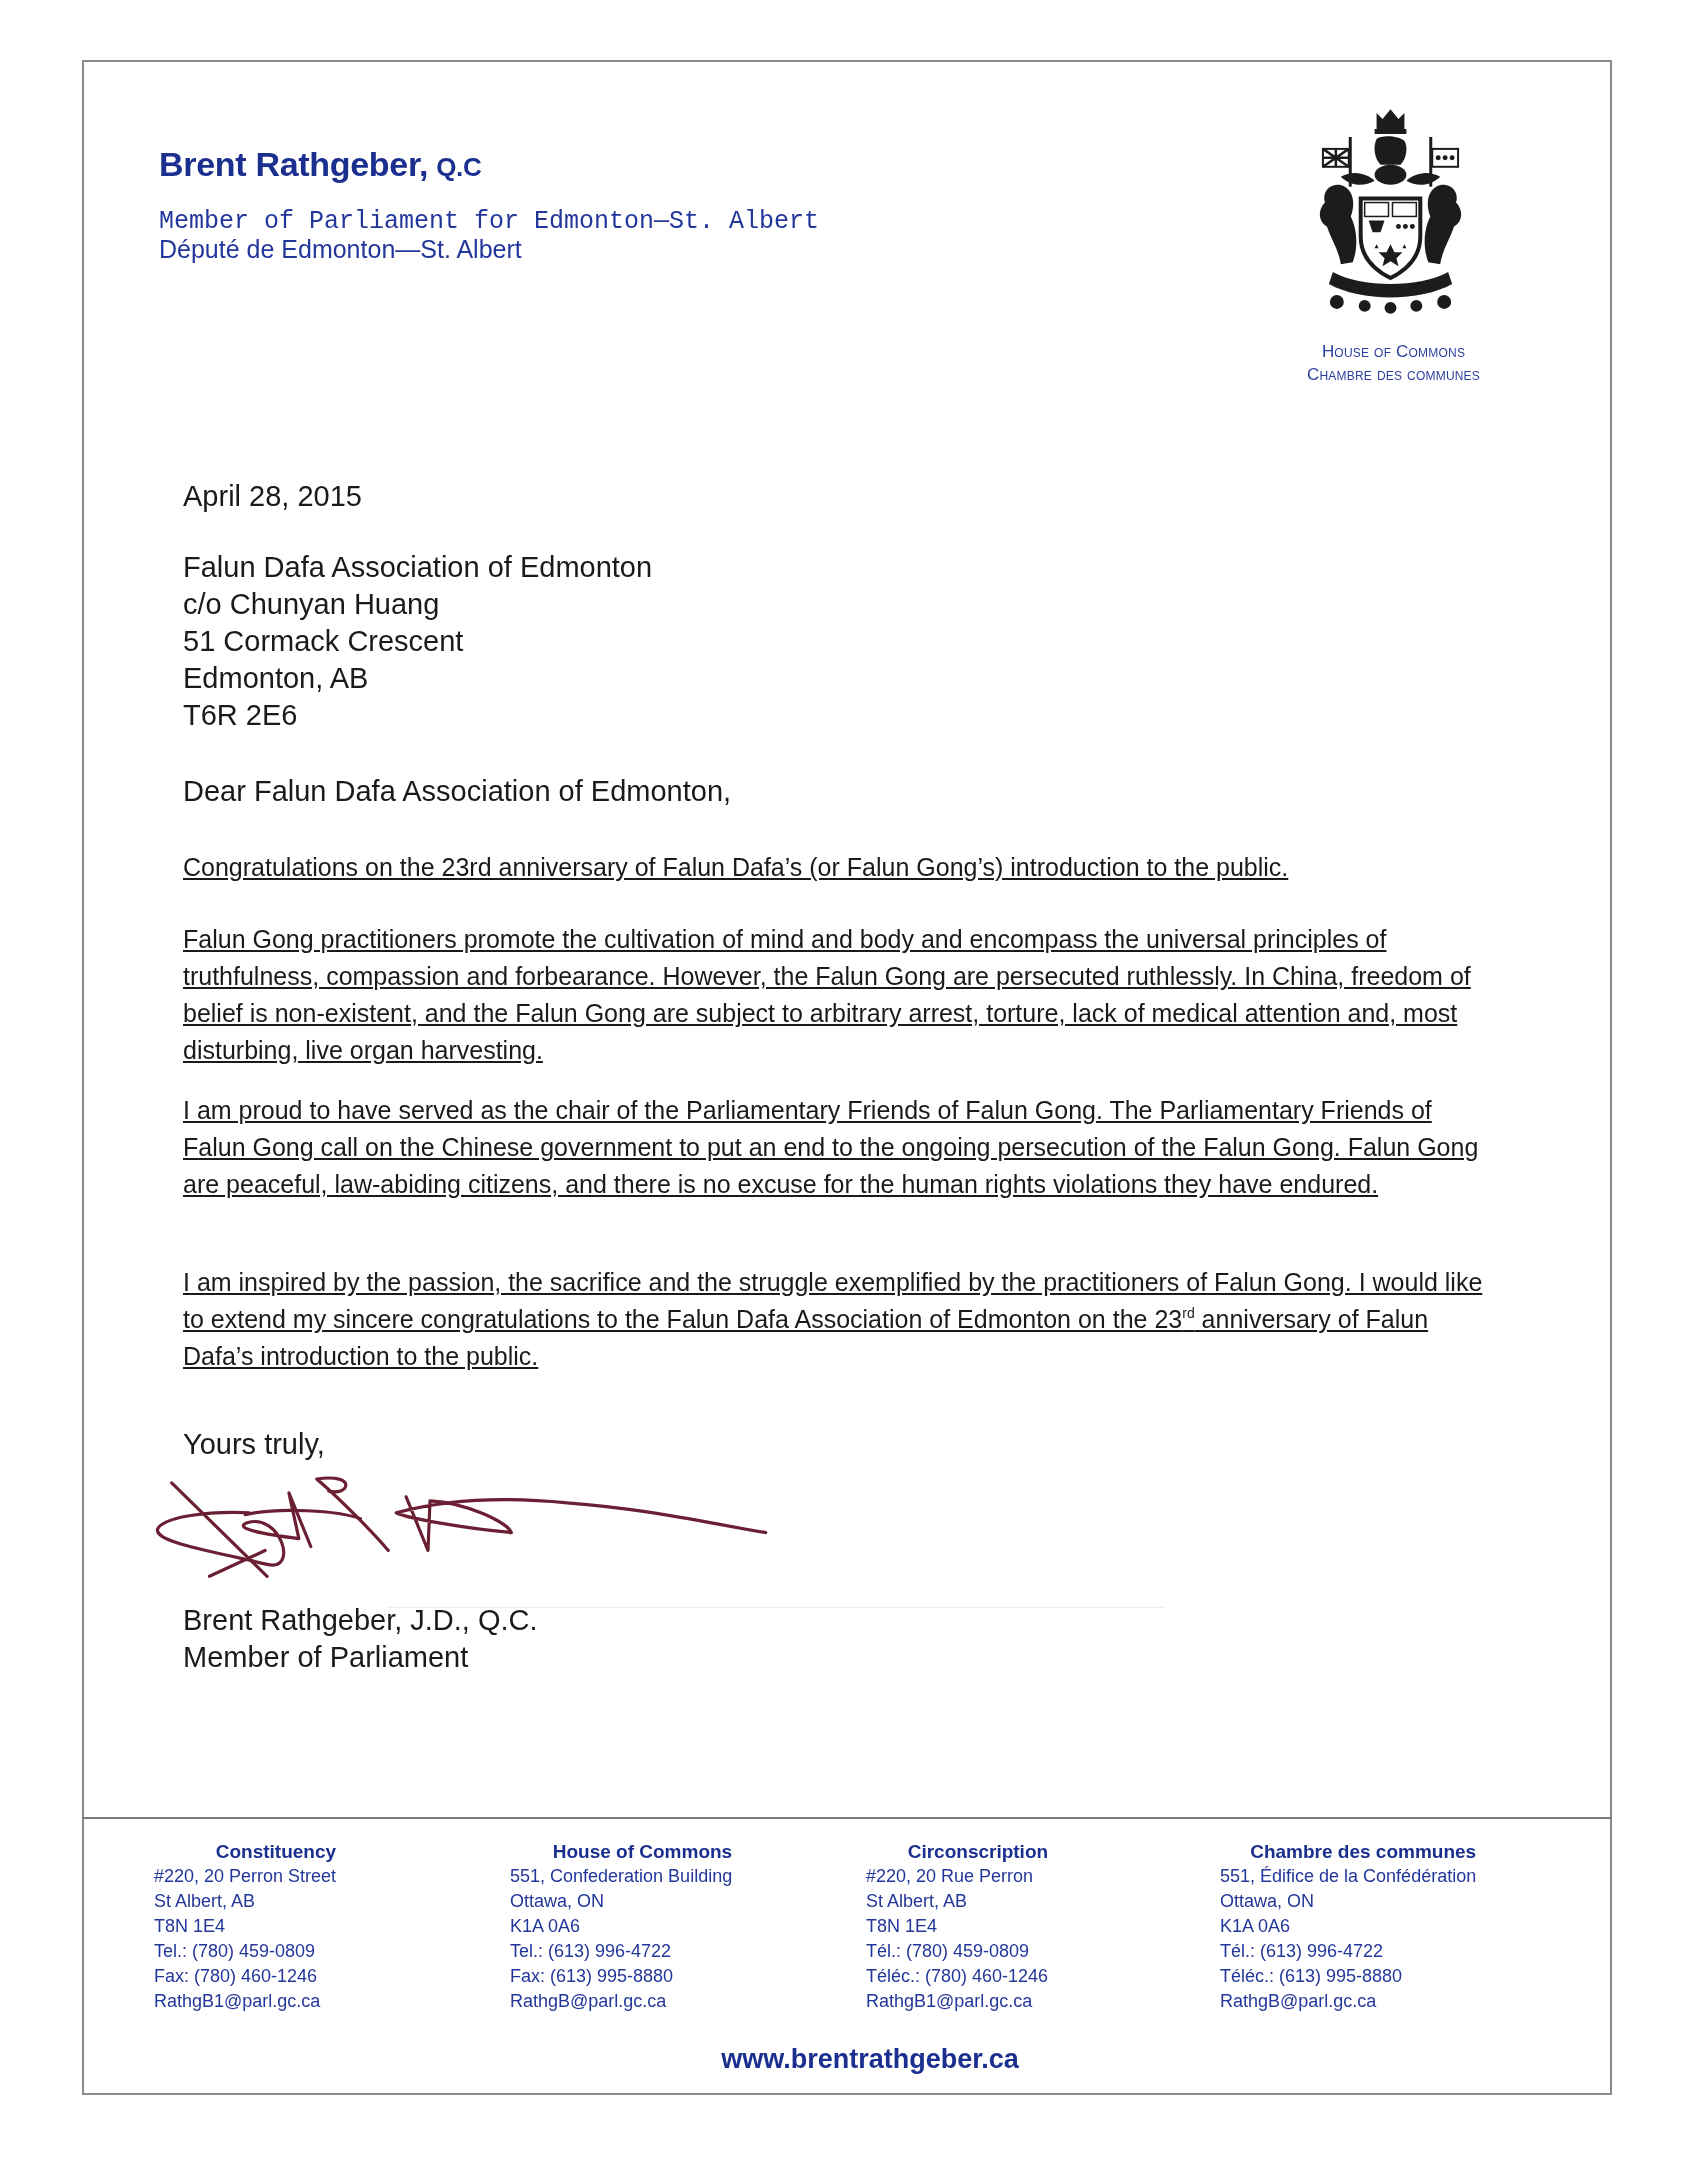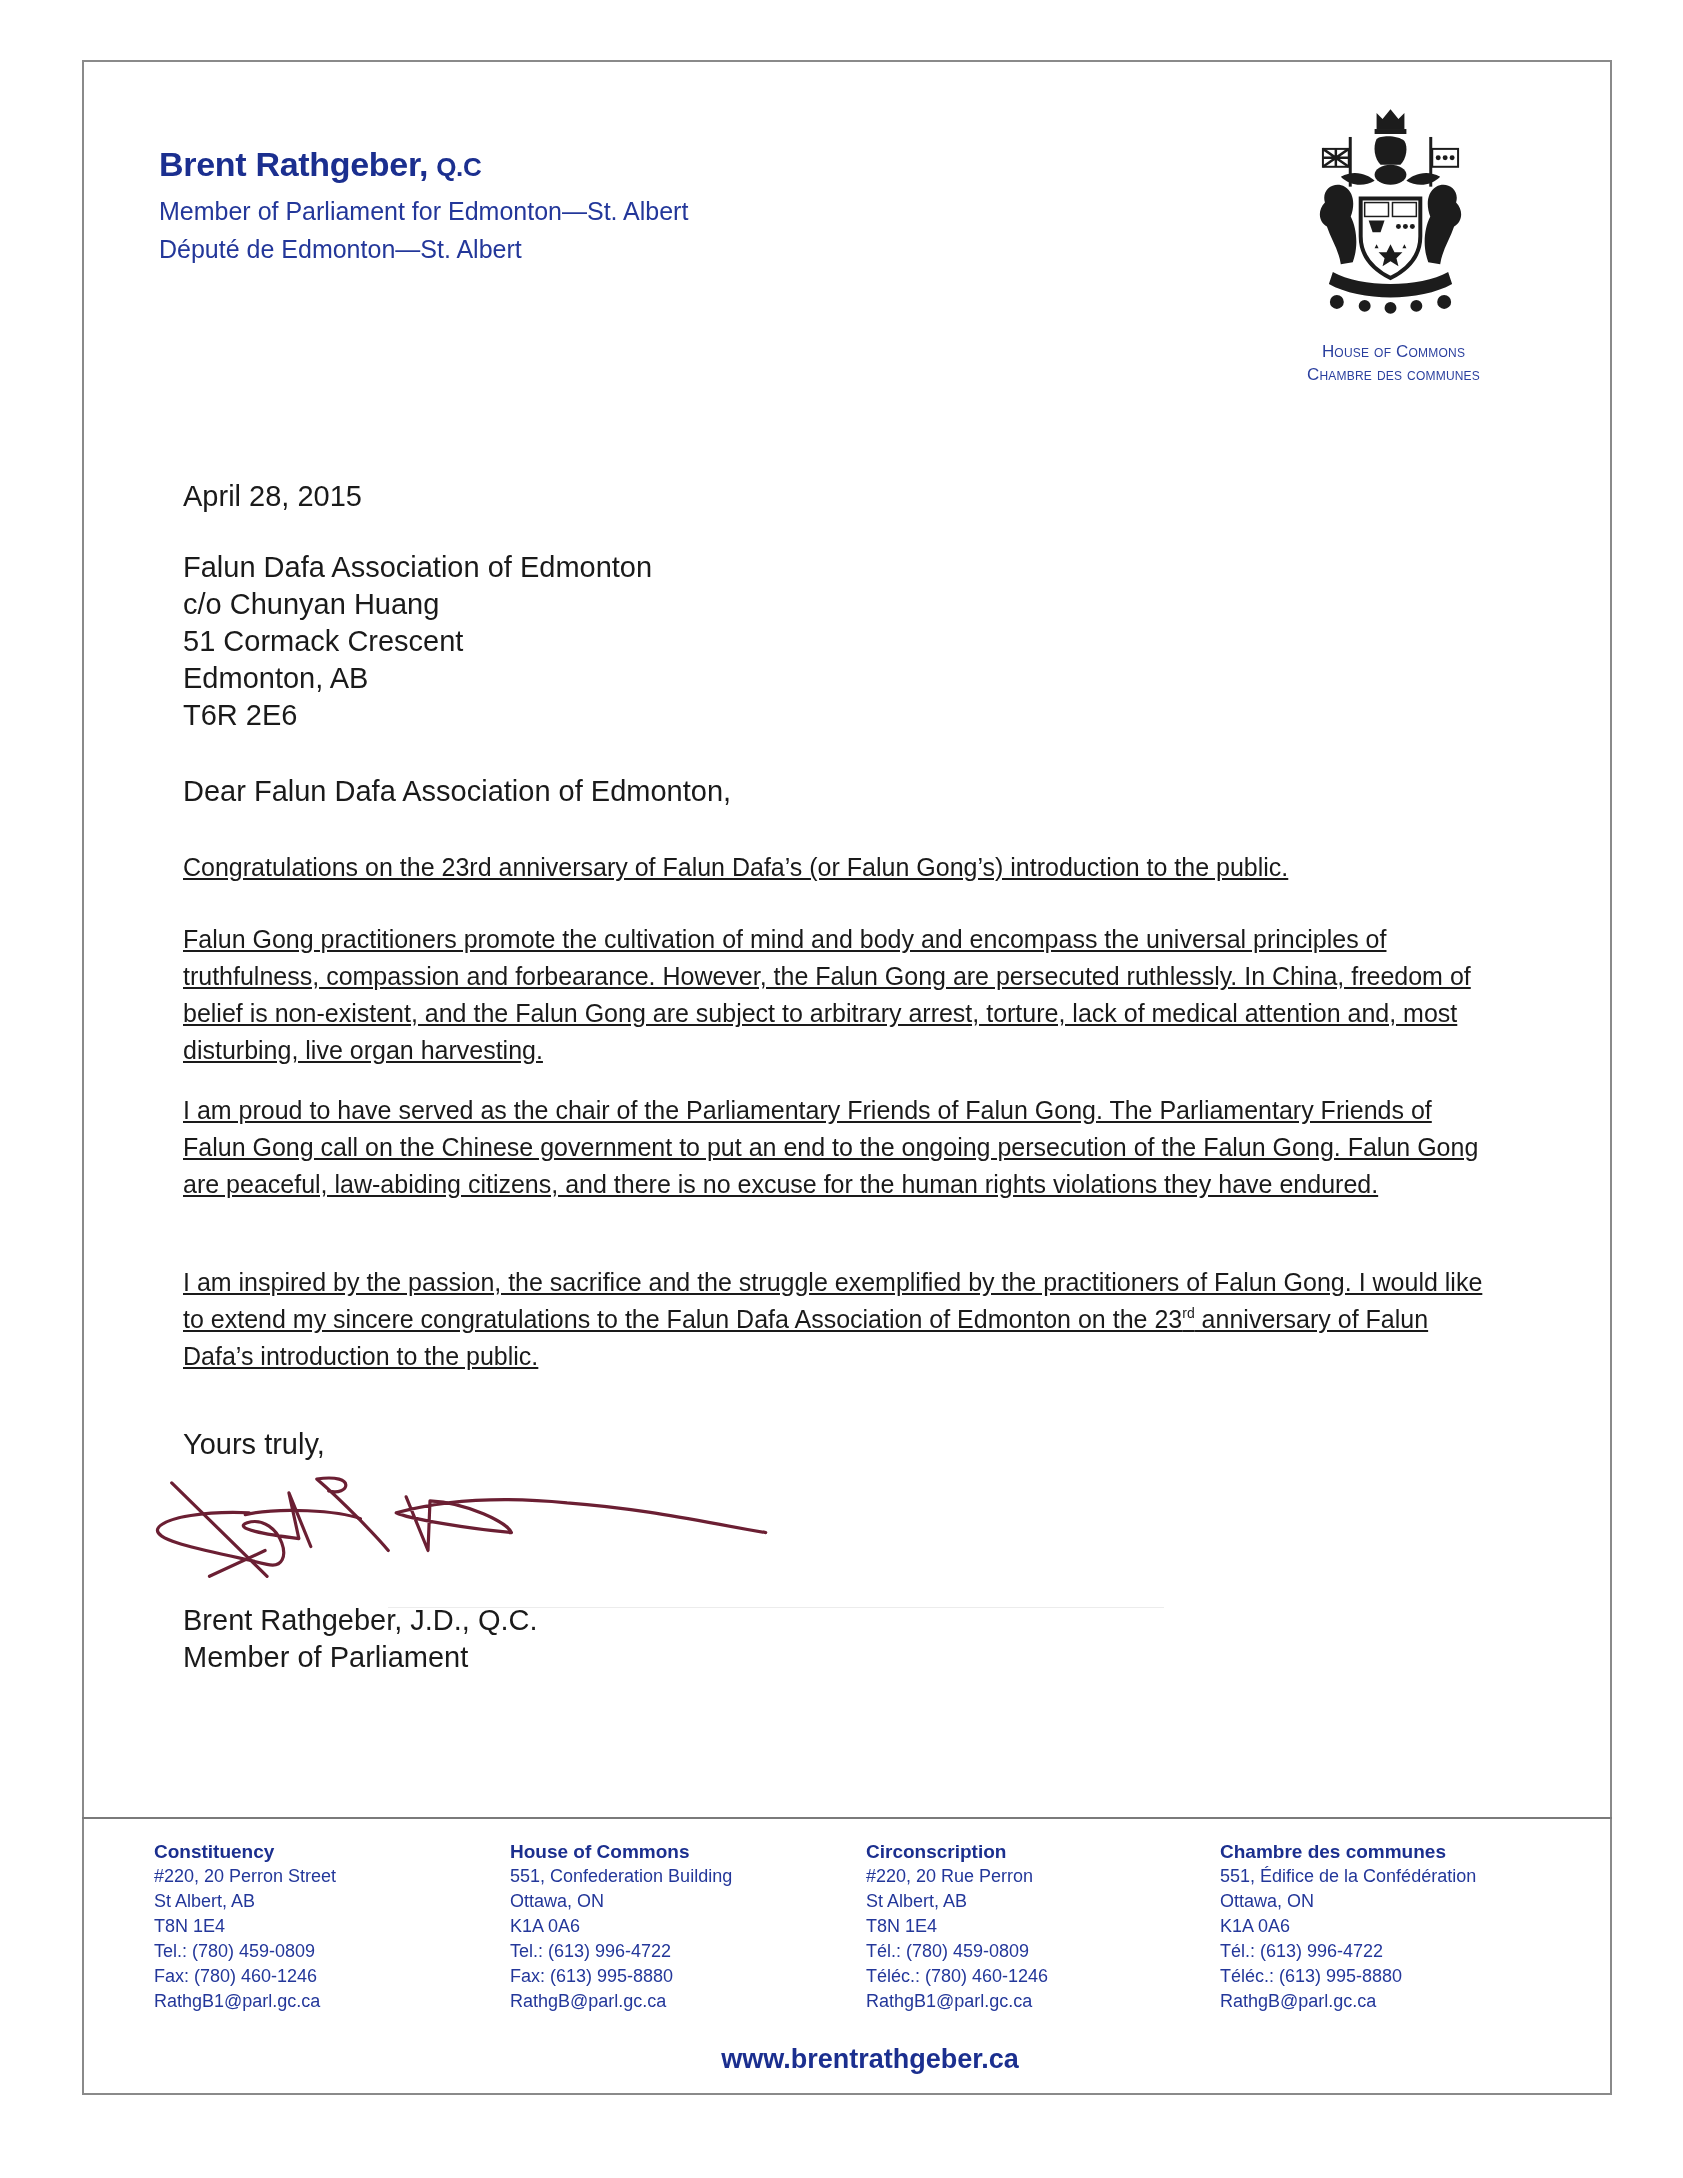--- a/index.html
+++ b/index.html
@@ -7,21 +7,21 @@
          font-family: "Liberation Sans", "DejaVu Sans", sans-serif; color: #1a1a1a; }
   .frame { position: absolute; left: 82px; top: 60px; width: 1530px; height: 2035px;
            border: 2px solid #8a8a8a; box-sizing: border-box; }
   .divider { position: absolute; left: 82px; top: 1817px; width: 1530px; height: 0;
              border-top: 2px solid #7a7a7a; }
 
   .lh-name { position: absolute; left: 159px; top: 145px; font-size: 34px; font-weight: bold;
              color: #1b2f8f; letter-spacing: -0.3px; white-space: nowrap; }
   .lh-name .qc { font-size: 26px; margin-left: 8px; font-weight: bold; }
   .lh-line { position: absolute; left: 159px; font-size: 25px; color: #23379a; white-space: nowrap; }
-  .lh-line1 { top: 197px; }
+  .lh-line1 { top: 207px; font-family: Liberation Mono, monospace; }
   .lh-line2 { top: 235px; }
 
   .crest { position: absolute; left: 1311px; top: 107px; width: 159px; height: 209px; }
   .hoc { position: absolute; left: 1284px; width: 219px; text-align: center;
          font-variant: small-caps; font-size: 17px; color: #2a3f9e; white-space: nowrap; letter-spacing: 0.2px; }
   .hoc1 { top: 342px; }
   .hoc2 { top: 365px; }
 
   .body-text { position: absolute; left: 183px; font-size: 29px; color: #1a1a1a; white-space: nowrap; }
   .date { top: 480px; }
@@ -33,21 +33,21 @@
   .p3 { top: 1092px; }
   .p4 { top: 1264px; }
   .p4 sup { font-size: 14px; vertical-align: 10px; line-height: 0; }
   .closing { top: 1428px; }
   .sig-name { top: 1602px; line-height: 37px; }
 
   .signature { position: absolute; left: 149px; top: 1473px; width: 856px; height: 149px; }
   .sig-rule { position: absolute; left: 388px; top: 1607px; width: 776px; border-top: 1px solid #ececec; }
 
   .fcol { position: absolute; top: 1839px; font-size: 18px; line-height: 25px; color: #23379a; }
-  .fcol .fh { font-weight: bold; color: #1b2f8f; font-size: 19px; }
+  .fcol .fh { font-weight: bold; color: #1b2f8f; font-size: 19px; text-align: right; }
   .fcol1 { left: 154px; }
   .fcol2 { left: 510px; }
   .fcol3 { left: 866px; }
   .fcol4 { left: 1220px; }
 
   .website { position: absolute; left: 0; width: 1684px; top: 2044px; text-align: center;
              font-size: 27px; font-weight: bold; color: #1b2f8f; padding-left: 28px; }
 </style>
 </head>
 <body>

